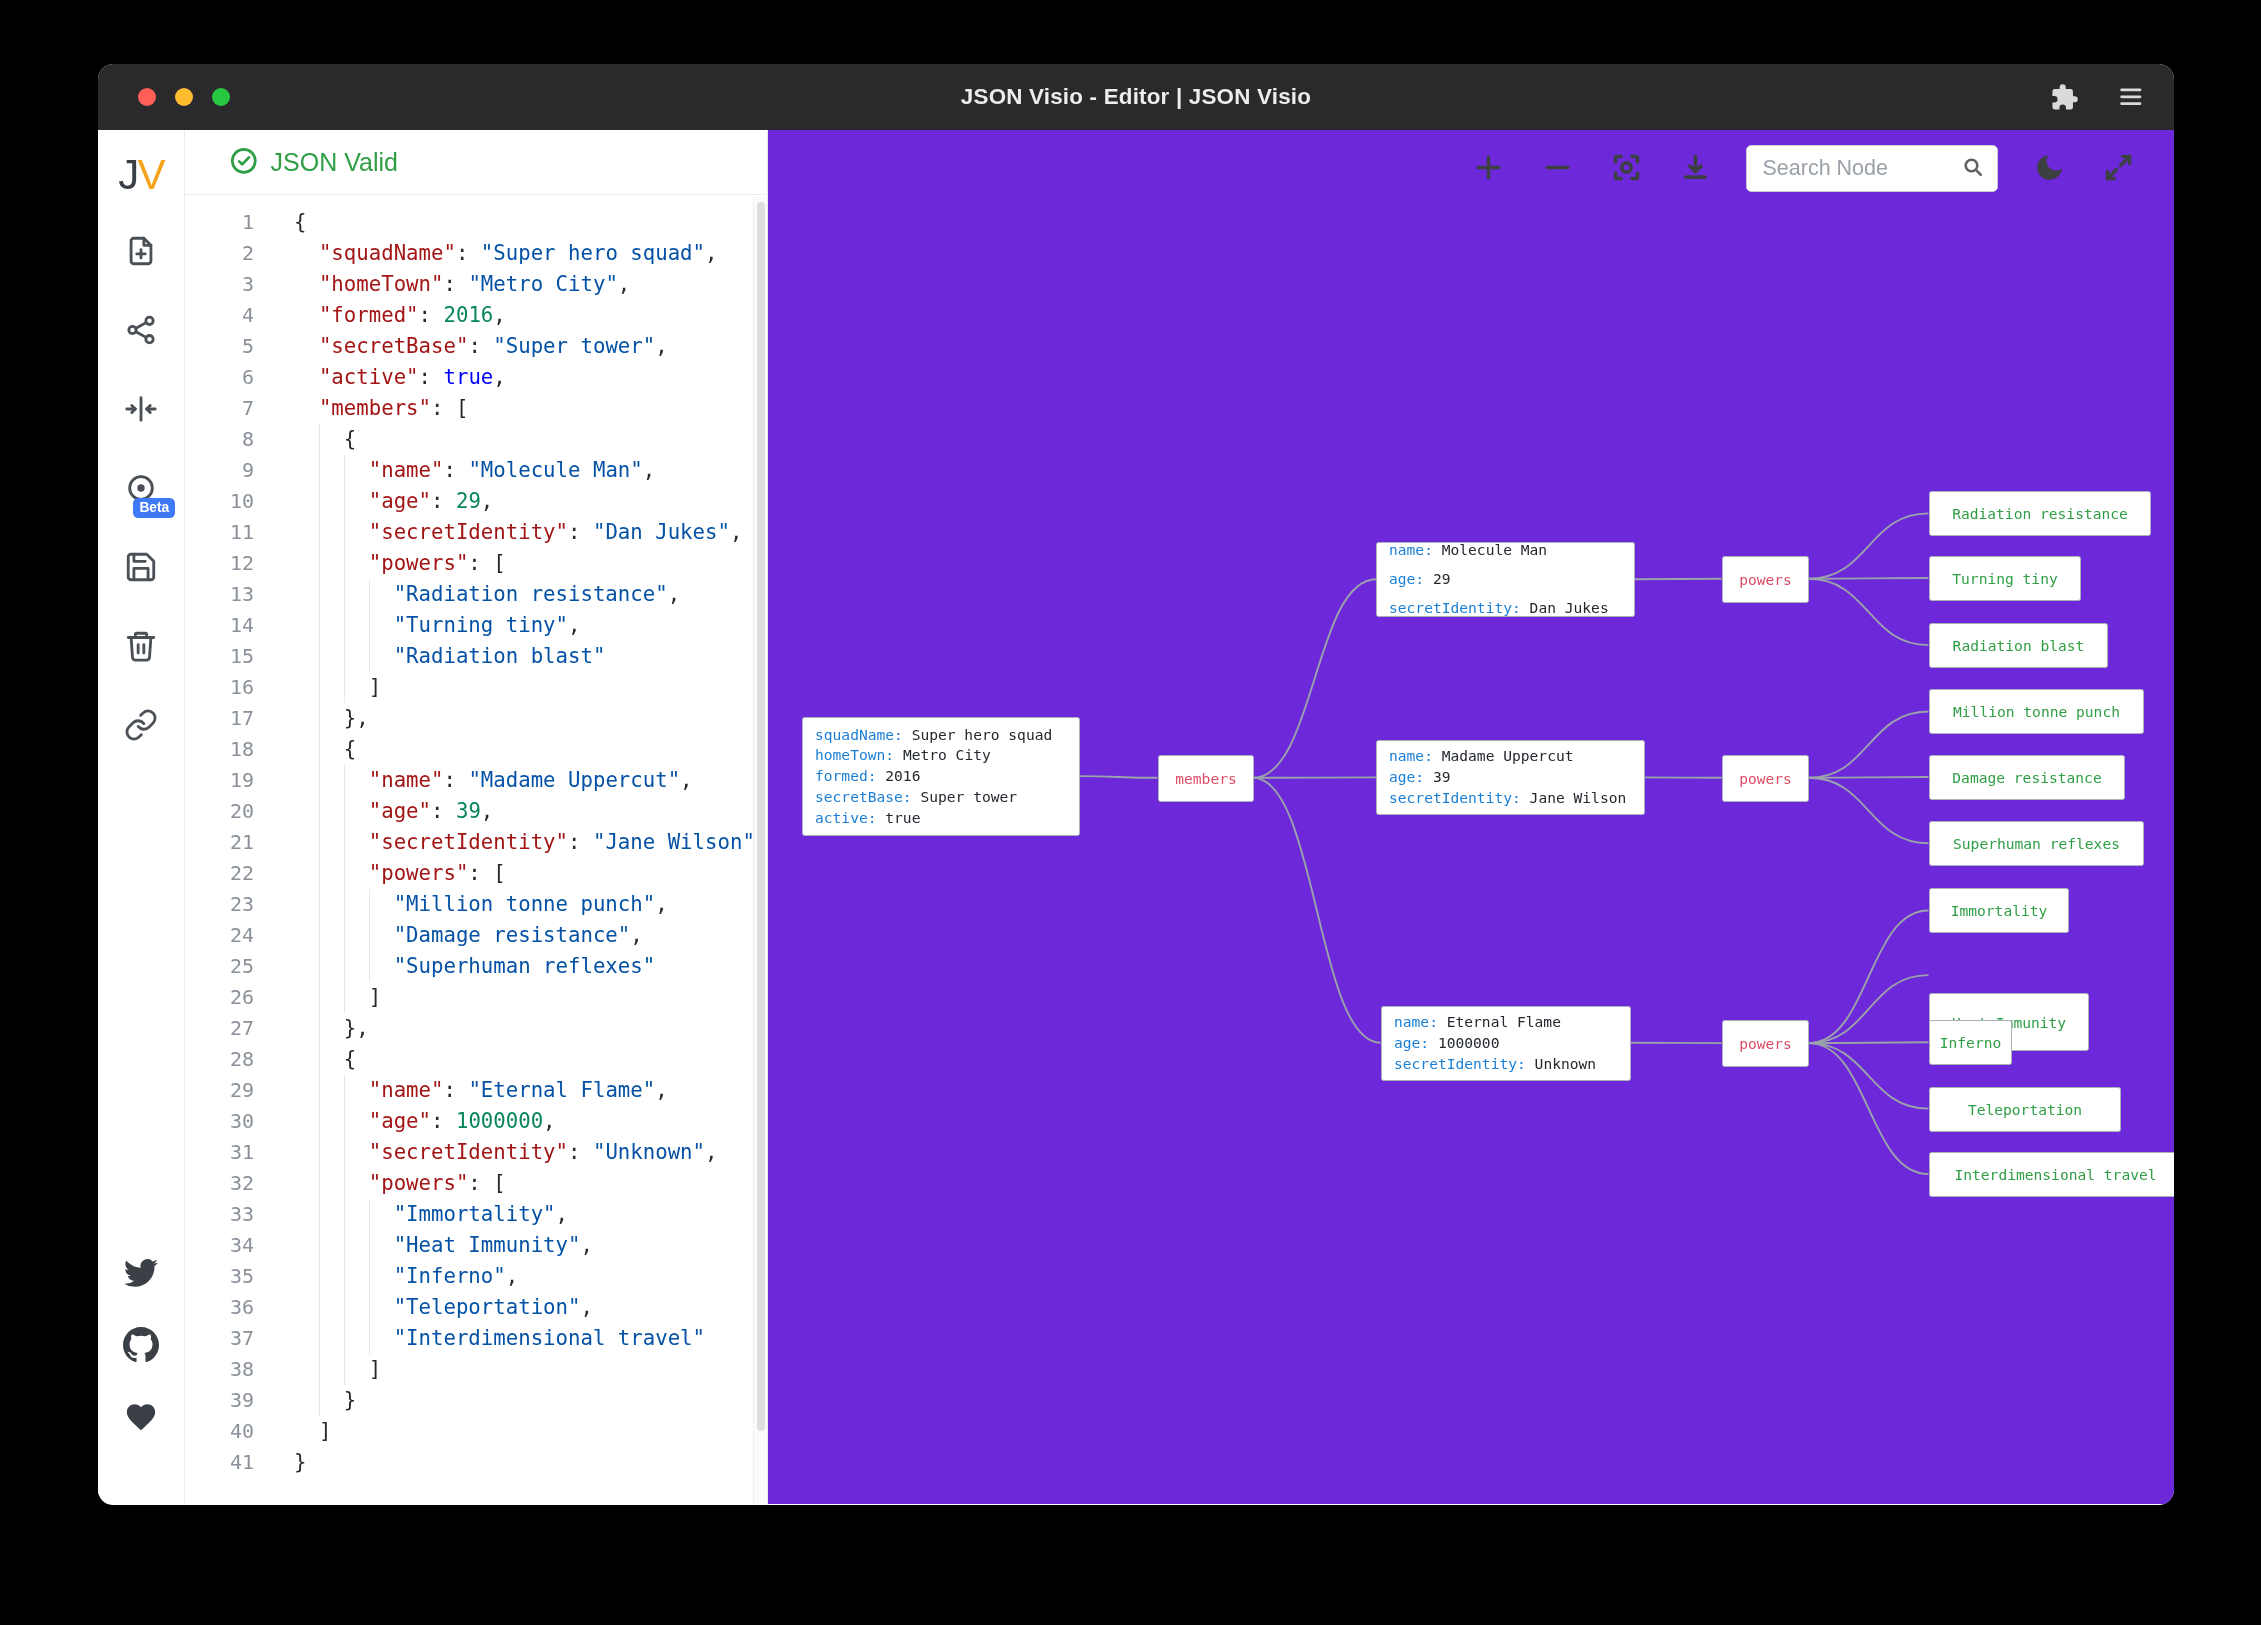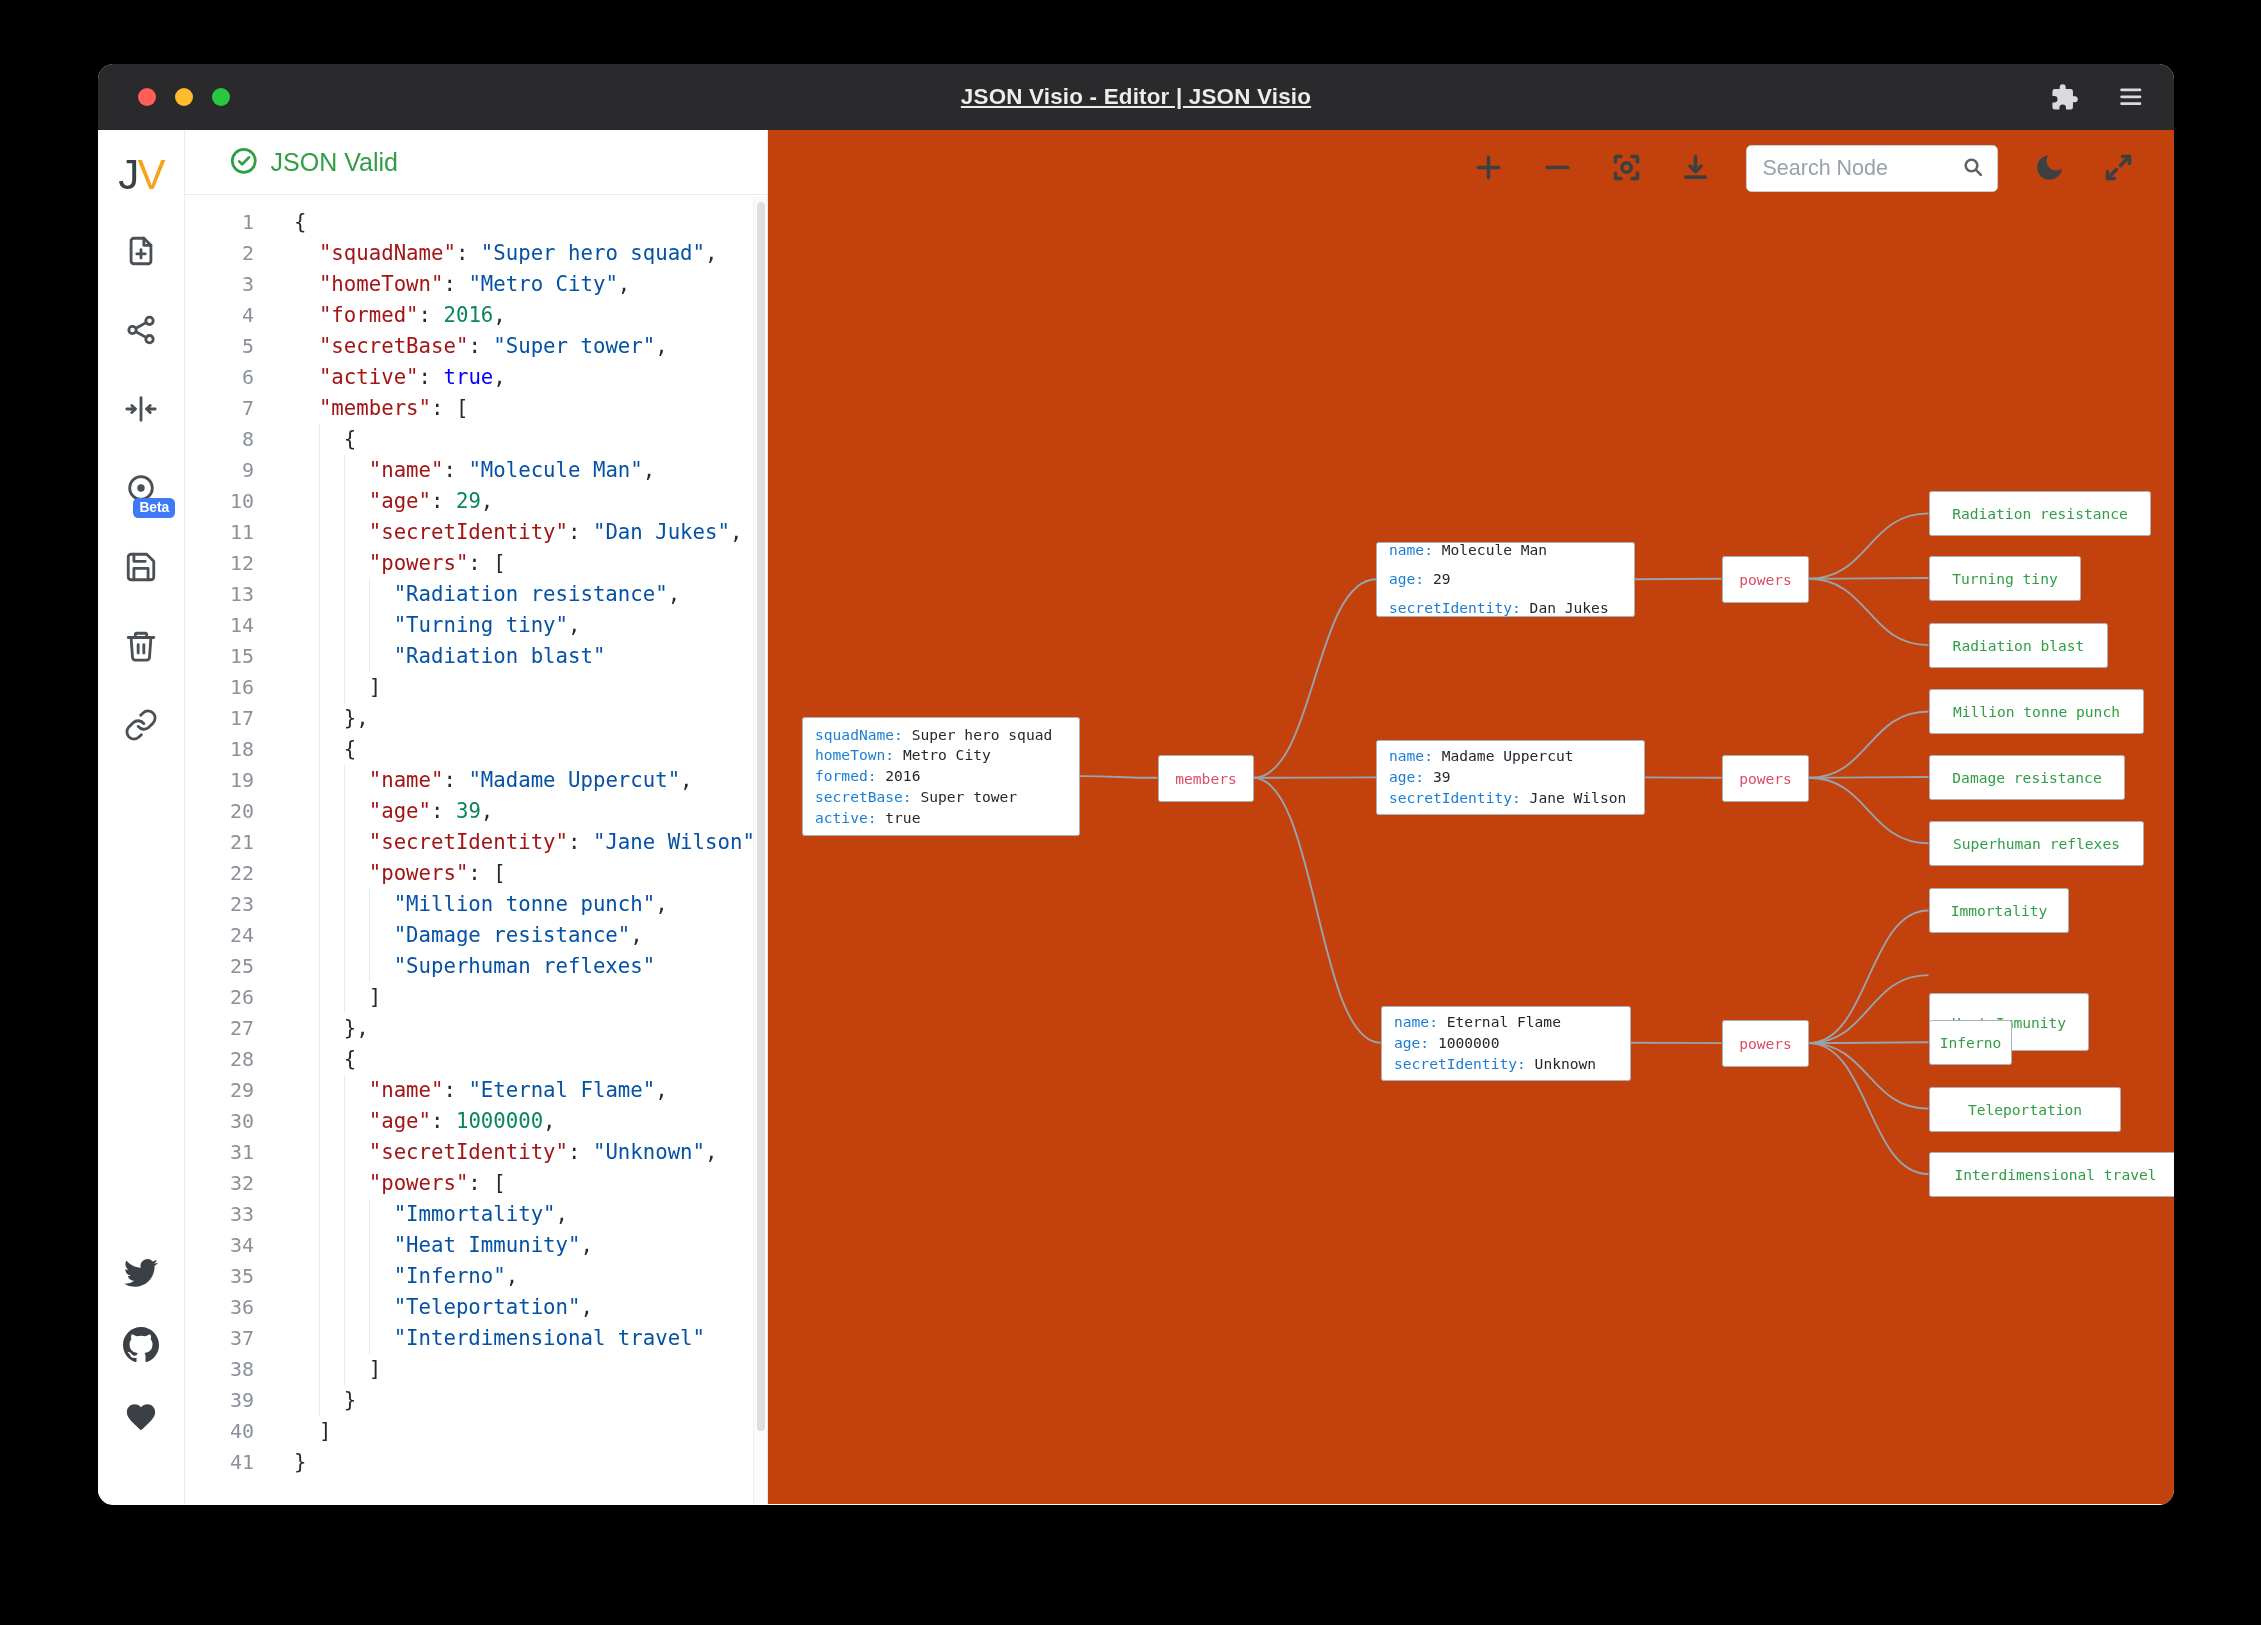--- a/index.html
+++ b/index.html
@@ -9,21 +9,21 @@
     position: absolute; left: 98px; top: 64px; width: 2076px; height: 1441px;
     border-radius: 15.5px; overflow: hidden; background: #fff;
     box-shadow: 0 26px 78px rgba(0,0,0,.6);
   }
 
   
   .titlebar { position: relative; height: 66px; background: #2a2a2c; display: flex; align-items: center; }
   .traffic { position: absolute; left: 40px; display: flex; gap: 19px; align-items: center; }
   .tl { width: 18px; height: 18px; border-radius: 50%; }
   .tl.red { background: #ff5f57; } .tl.yellow { background: #febc2e; } .tl.green { background: #28c840; }
-  .win-title { position: absolute; left: 0; right: 0; text-align: center; color: #ededee; font-size: 22.4px; font-weight: 600; letter-spacing: 0.2px; text-decoration: underline; }
+  .win-title { position: absolute; left: 0; right: 0; text-align: center; color: #ededee; font-size: 22.4px; font-weight: 600; letter-spacing: 0.2px; }
   .tb-right { position: absolute; right: 29px; display: flex; align-items: center; gap: 38px; }
   .tb-right svg { display: block; }
 
   
   .main { display: flex; height: 1374px; }
 
   
   .sidebar { width: 87px; background: #ffffff; border-right: 1.7px solid #ececec; display: flex; flex-direction: column; align-items: center; padding: 20.7px 0 34px; }
   .logo { font-size: 42px; font-weight: 400; letter-spacing: -1.7px; margin-bottom: 33px; font-family: "Liberation Sans", sans-serif; }
   .logo .j { color: #3a3f45; } .logo .v { color: #f5a31a; }
@@ -47,21 +47,21 @@
   .ind.g { border-left: 1.7px solid #e7e9eb; }
   .tk-k { color: #a31515; }
   .tk-s { color: #0451a5; }
   .tk-n { color: #098658; }
   .tk-b { color: #0000ff; }
   .tk-p { color: #24292e; }
   .vscroll { position: absolute; top: 67px; bottom: 0; right: 0; width: 13.8px; background: #fbfbfb; border-left: 0.9px solid #efefef; }
   .vthumb { position: absolute; top: 5.2px; left: 2.6px; width: 8.6px; height: 94%; background: #dcdee0; border-radius: 5.2px; }
 
   
-  .canvas { position: relative; flex: 1; background: #c2410c; overflow: hidden; }
+  .canvas { position: relative; flex: 1; background: #6d28d9; overflow: hidden; }
   .toolbar { position: absolute; top: 13.8px; right: 38px; height: 50px; display: flex; align-items: center; gap: 33px; z-index: 10; }
   .tool-btn { width: 36px; height: 36px; display: grid; place-items: center; cursor: pointer; }
   .tool-btn svg { stroke: #3c4043; fill: none; stroke-width: 2.6; stroke-linecap: round; stroke-linejoin: round; }
   .tool-btn.filled svg { fill: #3c4043; stroke: none; }
   .searchbox { width: 252px; height: 47px; background: #fff; border: 1.7px solid #c9cdd2; border-radius: 5.2px; display: flex; align-items: center; padding: 0 12px 0 15.5px; }
   .searchbox input { flex: 1; min-width: 0; border: none; outline: none; font-size: 21.5px; color: #3c4043; font-family: "Liberation Sans", sans-serif; background: transparent; }
   .searchbox input::placeholder { color: #9aa1a8; }
   .searchbox svg { flex: none; stroke: #5f6368; fill: none; stroke-width: 2.6; stroke-linecap: round; }
 
   .edges { position: absolute; left: 0; top: 0; width: 100%; height: 100%; }

